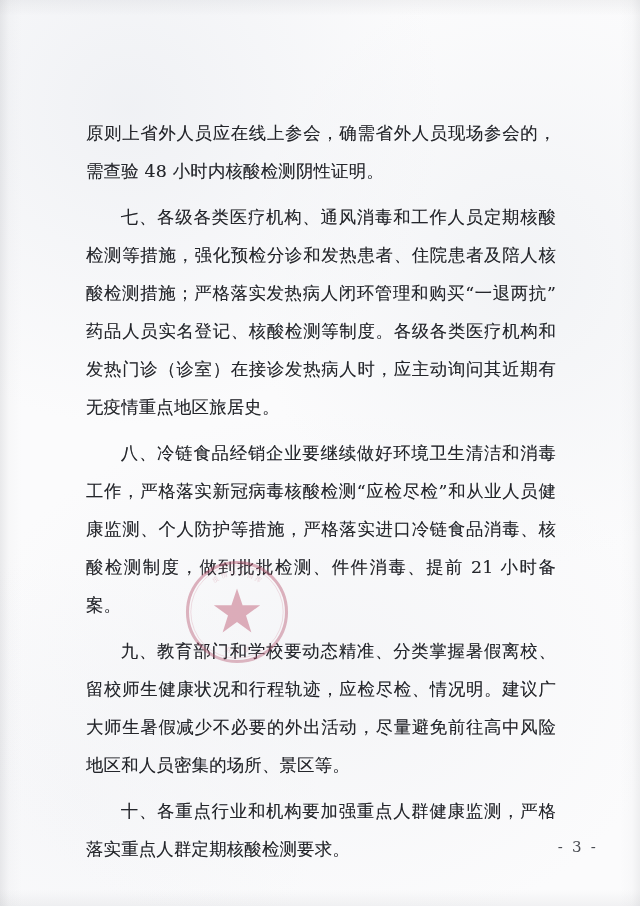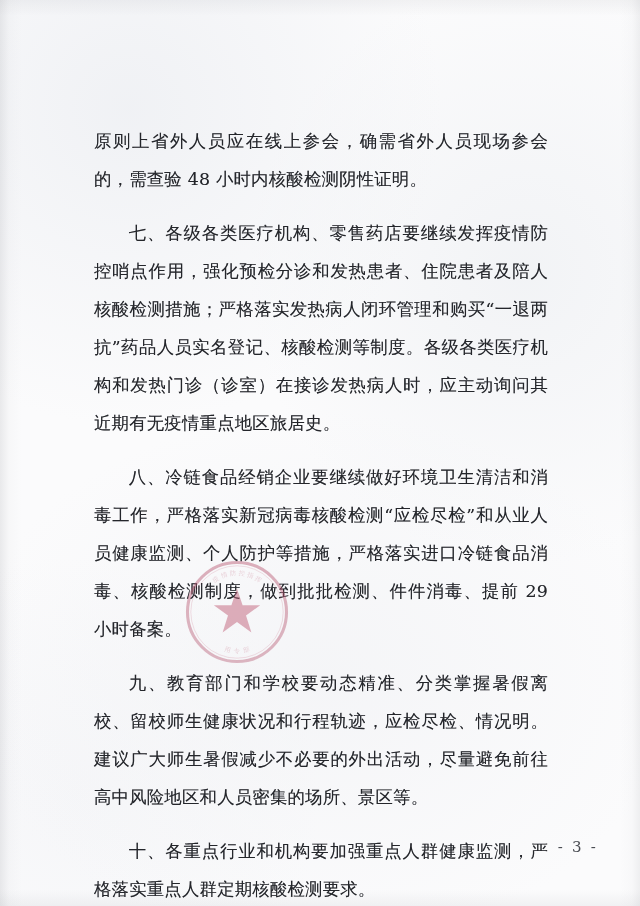--- a/index.html
+++ b/index.html
@@ -40,21 +40,21 @@
   }
 
   .text-block {
     position: absolute;
     left: 78px;
     top: 106px;
     width: 486px;
   }
 
   .para {
-    margin: 16px;
+    margin: 8px;
     font-size: 17.4px;
     line-height: 38px;
     color: #24262b;
     text-align: justify;
     text-justify: inter-character;
     letter-spacing: 0.2px;
     font-family: "DejaVu Serif", "Liberation Serif", serif;
     text-shadow: 0 0 0.6px rgba(36,38,43,0.38);
   }
 
@@ -87,22 +87,22 @@
 </style>
 </head>
 <body>
 
 <div class="page">
 
   <div class="scan-vignette"></div>
 
   <div class="text-block">
     <p class="para">原则上省外人员应在线上参会，确需省外人员现场参会的，需查验 48 小时内核酸检测阴性证明。</p>
-    <p class="para indent">七、各级各类医疗机构、零售药店要继续发挥疫情防控哨点作用，强化预检分诊和发热患者、住院患者及陪人核酸检测措施；严格落实发热病人闭环管理和购买“一退两抗”药品人员实名登记、核酸检测等制度。各级各类医疗机构和发热门诊（诊室）在接诊发热病人时，应主动询问其近期有无疫情重点地区旅居史。</p>
-    <p class="para indent">八、冷链食品经销企业要继续做好环境卫生清洁和消毒工作，严格落实新冠病毒核酸检测“应检尽检”和从业人员健康监测、个人防护等措施，严格落实进口冷链食品消毒、核酸检测制度，做到批批检测、件件消毒、提前 29 小时备案。</p>
+    <p class="para indent">七、各级各类医疗机构、通风消毒和工作人员定期核酸检测等措施，强化预检分诊和发热患者、住院患者及陪人核酸检测措施；严格落实发热病人闭环管理和购买“一退两抗”药品人员实名登记、核酸检测等制度。各级各类医疗机构和发热门诊（诊室）在接诊发热病人时，应主动询问其近期有无疫情重点地区旅居史。</p>
+    <p class="para indent">八、冷链食品经销企业要继续做好环境卫生清洁和消毒工作，严格落实新冠病毒核酸检测“应检尽检”和从业人员健康监测、个人防护等措施，严格落实进口冷链食品消毒、核酸检测制度，做到批批检测、件件消毒、提前 21 小时备案。</p>
     <p class="para indent">九、教育部门和学校要动态精准、分类掌握暑假离校、留校师生健康状况和行程轨迹，应检尽检、情况明。建议广大师生暑假减少不必要的外出活动，尽量避免前往高中风险地区和人员密集的场所、景区等。</p>
     <p class="para indent">十、各重点行业和机构要加强重点人群健康监测，严格落实重点人群定期核酸检测要求。</p>
   </div>
 
   <svg class="seal" viewBox="0 0 106 106" xmlns="http://www.w3.org/2000/svg">
     <defs>
       <filter id="sealBlur" x="-25%" y="-25%" width="150%" height="150%">
         <feGaussianBlur stdDeviation="0.55"></feGaussianBlur>
       </filter>
       <radialGradient id="sealFade" cx="50%" cy="45%" r="62%">

